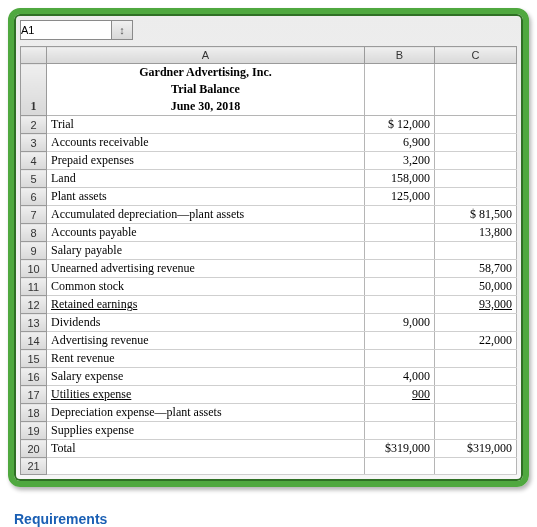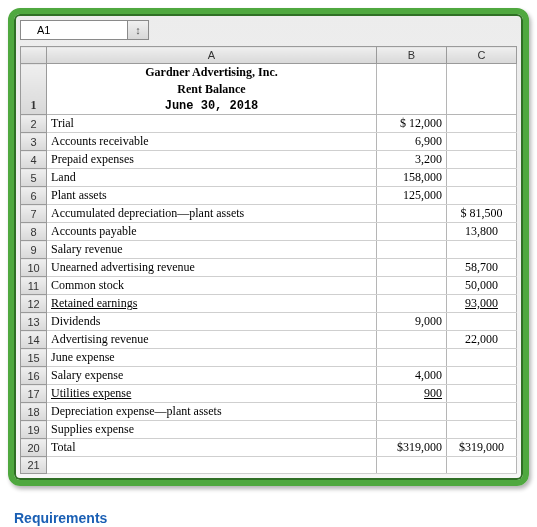--- a/index.html
+++ b/index.html
@@ -26,21 +26,20 @@
     margin-bottom: 6px;
     font-family: Arial, sans-serif;
     font-size: 11px;
   }
   .cellref-box {
     width: 90px;
     background: #fff;
     border: 1px solid #8a8a8a;
     display: flex;
     align-items: center;
-    padding-left: 16px;
     border-right: none;
   }
   .cellref-dd {
     width: 20px;
     background: linear-gradient(#f0f0f0,#d8d8d8);
     border: 1px solid #8a8a8a;
     display: flex;
     align-items: center;
     justify-content: center;
     color: #555;
@@ -70,29 +69,29 @@
   }
   .rowhead {
     background: linear-gradient(#efefef,#d8d8d8);
     border: 1px solid #9a9a9a !important;
     text-align: center;
     color: #333;
     width: 26px;
   }
   .col-a { width: auto; }
   .col-b { width: 70px; text-align: right; }
-  .col-c { width: 70px; text-align: center; }
+  .col-c { width: 82px; text-align: right; }
   .hdr-block td {
     text-align: center;
     font-family: "Times New Roman", serif;
     font-weight: bold;
     font-size: 12px;
     border-bottom: none;
   }
-  .hdr-last td { border-bottom: 1px solid #b5b5b5; font-family: Liberation Mono, monospace; }
+  .hdr-last td { border-bottom: 1px solid #b5b5b5; }
   .serif { font-family: "Times New Roman", serif; font-size: 12px; }
   .u { text-decoration: underline; font-family: Liberation Serif, serif; }
   .reqs {
     padding: 10px 14px 8px 14px;
   }
   .reqs h4 {
     color: #1a5fb4;
     font-family: Arial, sans-serif;
     font-size: 14px;
     margin: 6px 0 2px 0;
@@ -128,21 +127,21 @@
       </tr>
     </thead>
     <tbody id="grid-body">
       <tr class="hdr-block">
         <td class="rowhead" rowspan="3" style="vertical-align:bottom">1</td>
         <td class="serif">Gardner Advertising, Inc.</td>
         <td></td>
         <td></td>
       </tr>
       <tr class="hdr-block">
-        <td class="serif">Rent Balance</td>
+        <td class="serif">Trial Balance</td>
         <td></td>
         <td></td>
       </tr>
       <tr class="hdr-block hdr-last">
         <td class="serif">June 30, 2018</td>
         <td></td>
         <td></td>
       </tr>
     <tr>
           <td class="rowhead">2</td>
@@ -181,21 +180,21 @@
           <td class="serif col-c">$ 81,500</td>
         </tr>
         <tr>
           <td class="rowhead">8</td>
           <td class="serif">Accounts payable</td>
           <td class="serif col-b"></td>
           <td class="serif col-c">13,800</td>
         </tr>
         <tr>
           <td class="rowhead">9</td>
-          <td class="serif">Salary revenue</td>
+          <td class="serif">Salary payable</td>
           <td class="serif col-b"></td>
           <td class="serif col-c"></td>
         </tr>
         <tr>
           <td class="rowhead">10</td>
           <td class="serif">Unearned advertising revenue</td>
           <td class="serif col-b"></td>
           <td class="serif col-c">58,700</td>
         </tr>
         <tr>
@@ -217,21 +216,21 @@
           <td class="serif col-c"></td>
         </tr>
         <tr>
           <td class="rowhead">14</td>
           <td class="serif">Advertising revenue</td>
           <td class="serif col-b"></td>
           <td class="serif col-c">22,000</td>
         </tr>
         <tr>
           <td class="rowhead">15</td>
-          <td class="serif">June expense</td>
+          <td class="serif">Rent revenue</td>
           <td class="serif col-b"></td>
           <td class="serif col-c"></td>
         </tr>
         <tr>
           <td class="rowhead">16</td>
           <td class="serif">Salary expense</td>
           <td class="serif col-b">4,000</td>
           <td class="serif col-c"></td>
         </tr>
         <tr>

